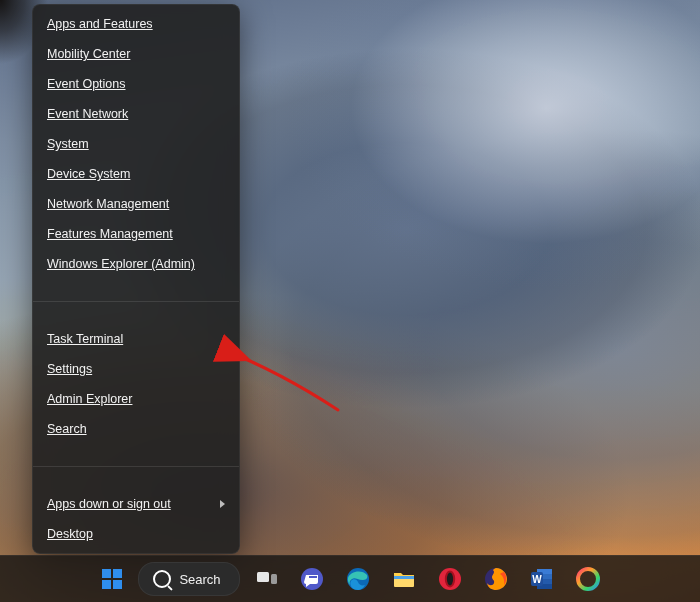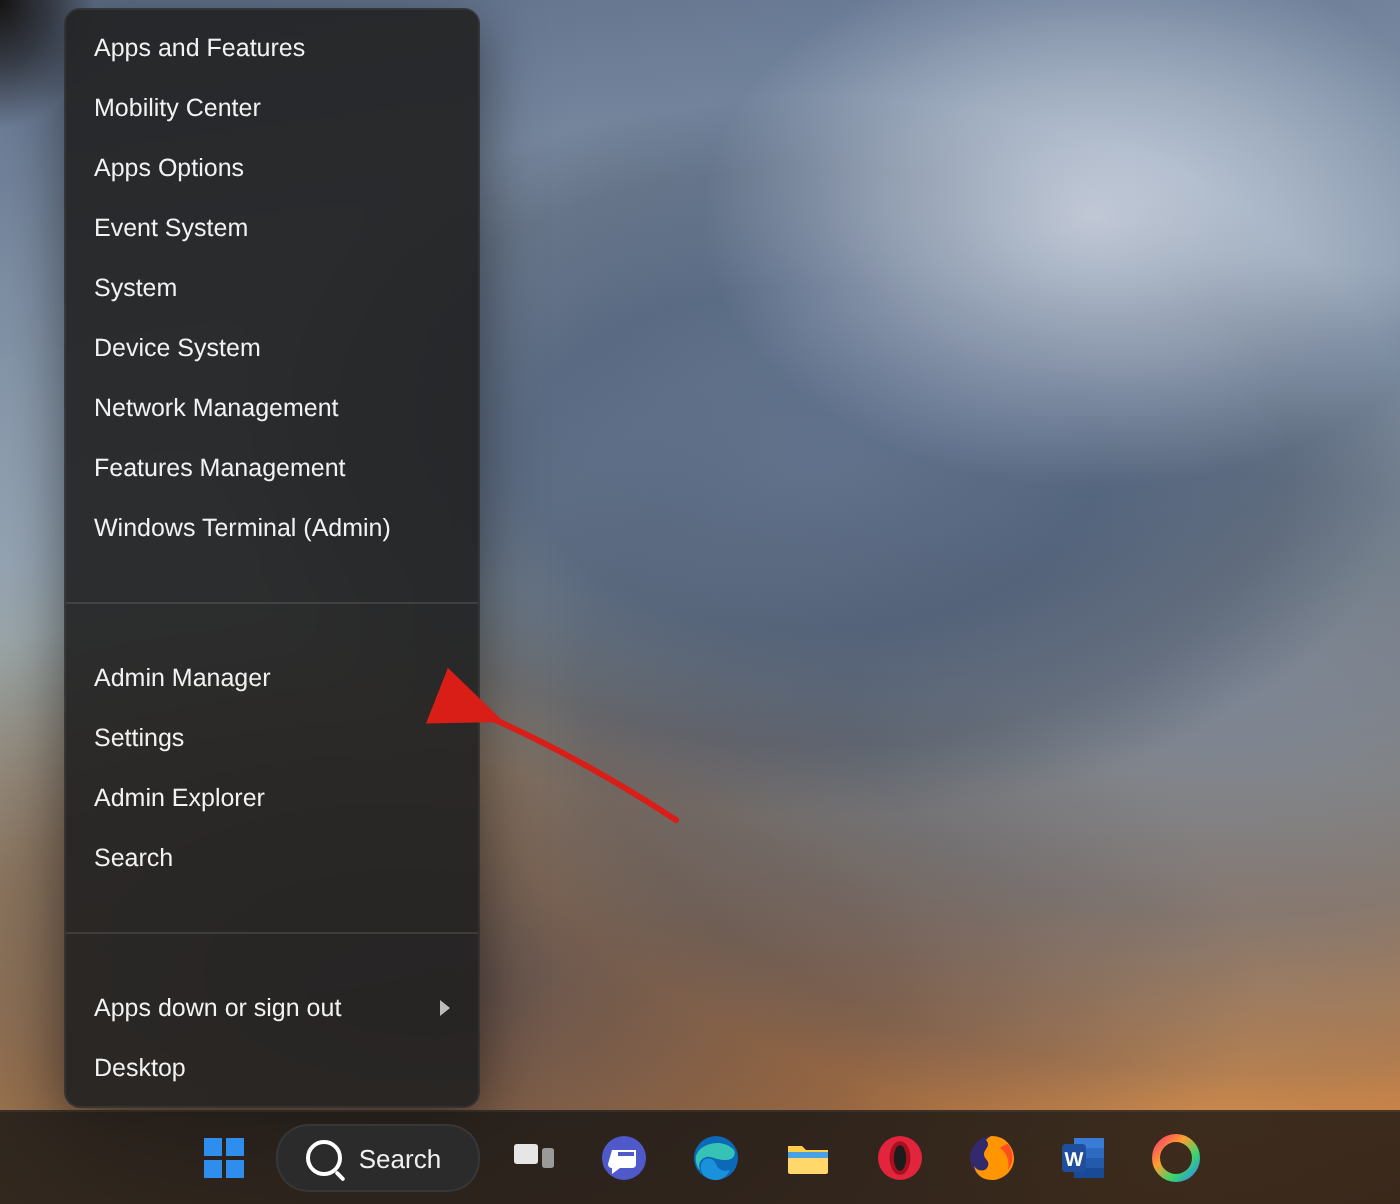--- a/index.html
+++ b/index.html
@@ -64,20 +64,21 @@
     padding: 0 14px;
     height: 30px;
     line-height: 30px;
     font-size: 12.5px;
     color: #f2f2f2;
     cursor: default;
     white-space: nowrap;
     display: flex;
     align-items: center;
     justify-content: space-between;
+    text-decoration: underline;
   }
   .menu-sep {
     height: 1px;
     margin: 3px 0;
     background: rgba(255,255,255,0.1);
   }
   .submenu-arrow {
     width: 0; height: 0;
     border-top: 4px solid transparent;
     border-bottom: 4px solid transparent;
@@ -149,47 +150,47 @@
 
 <div class="winx-menu">
   <div class="menu-group">
     <div class="menu-item">
         <span>Apps and Features</span>
       </div>
     <div class="menu-item">
         <span>Mobility Center</span>
       </div>
     <div class="menu-item">
-        <span>Apps Options</span>
-      </div>
-    <div class="menu-item">
-        <span>Event System</span>
+        <span>Event Options</span>
+      </div>
+    <div class="menu-item">
+        <span>Event Network</span>
       </div>
     <div class="menu-item">
         <span>System</span>
       </div>
     <div class="menu-item">
         <span>Device System</span>
       </div>
     <div class="menu-item">
         <span>Network Management</span>
       </div>
     <div class="menu-item">
         <span>Features Management</span>
       </div>
     <div class="menu-item">
-        <span>Windows Terminal (Admin)</span>
+        <span>Windows Explorer (Admin)</span>
       </div>
   </div>
 
   <div class="menu-sep"></div>
 
   <div class="menu-group">
     <div class="menu-item">
-        <span>Admin Manager</span>
+        <span>Task Terminal</span>
       </div>
     <div class="menu-item">
         <span>Settings</span>
       </div>
     <div class="menu-item">
         <span>Admin Explorer</span>
       </div>
     <div class="menu-item">
         <span>Search</span>
       </div>

